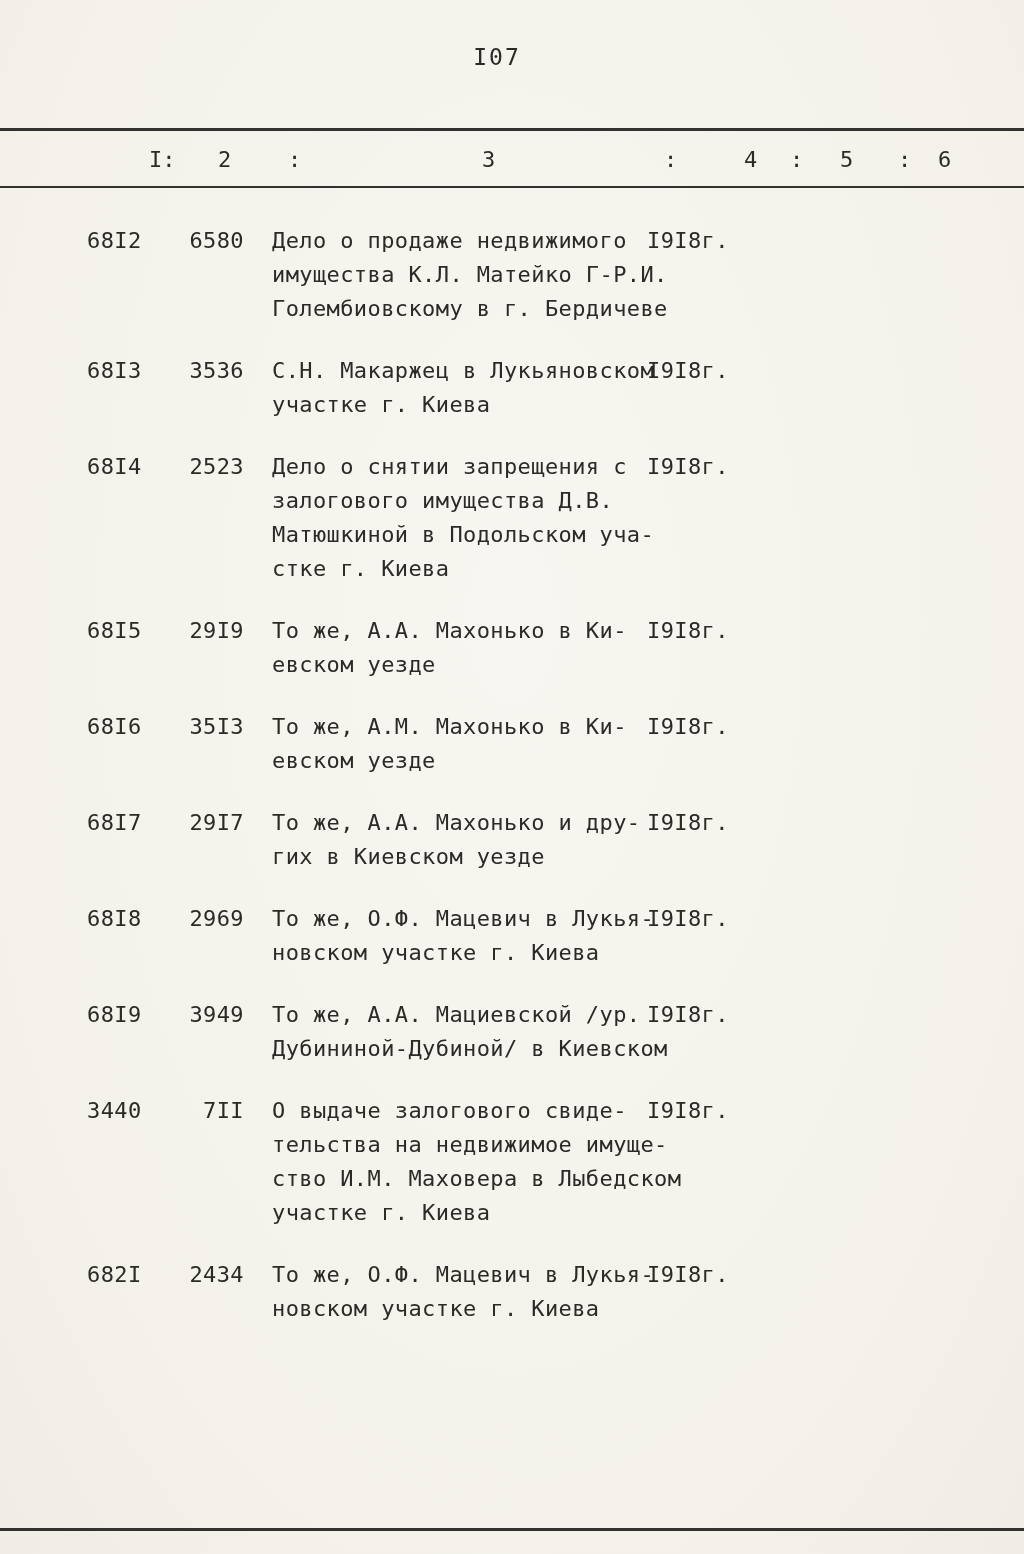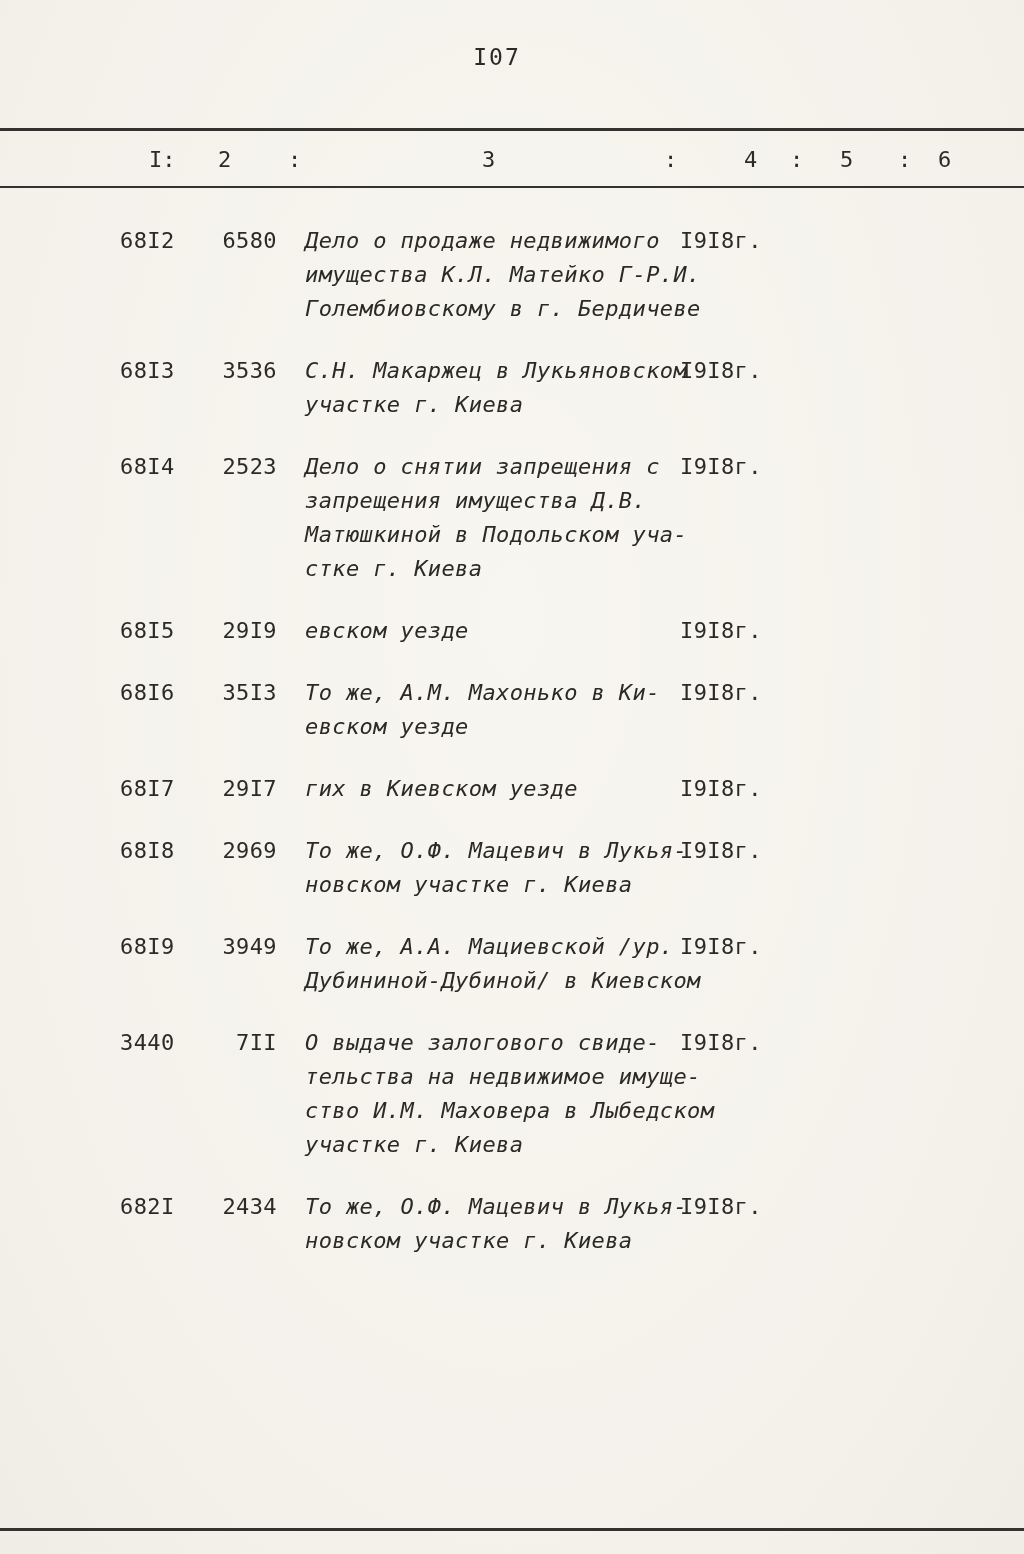--- a/index.html
+++ b/index.html
@@ -55,35 +55,35 @@
   .header-row .hcell:nth-child(7)  { left: 790px; }
   .header-row .hcell:nth-child(8)  { left: 840px; }
   .header-row .hcell:nth-child(9)  { left: 898px; }
   .header-row .hcell:nth-child(10) { left: 938px; }
 
   .entries {
     position: absolute;
     top: 224px;
     left: 0;
     right: 0;
-    padding-left: 120px;
+    padding-left: 87px;
     font-size: 22px;
     letter-spacing: 0.4px;
   }
   .entry {
     display: grid;
     grid-template-columns: 97px 60px 403px 1fr;
     line-height: 34px;
     margin-bottom: 28px;
   }
   .entry .c1 { text-align: left; }
   .entry .c2 { text-align: right; }
   .entry .c3 { padding-left: 28px; }
   .entry .c4 { text-align: left; }
-  .line { white-space: nowrap; font-style: italic; }
+  .line { white-space: nowrap; }
 </style>
 </head>
 <body>
 
 <div class="page">
 
   <div class="page-number">I07</div>
 
   <div class="rule rule-top"></div>
 
@@ -120,47 +120,49 @@
           <div class="line">С.Н. Макаржец в Лукьяновском</div>
           <div class="line">участке г. Киева</div>
         </div>
     <div class="c4">I9I8г.</div>
   </div>
       <div class="entry">
     <div class="c1">68I4</div>
     <div class="c2">2523</div>
     <div class="c3">
           <div class="line">Дело о снятии запрещения с</div>
-          <div class="line">запрещения имущества Д.В.</div>
+          <div class="line">залогового имущества Д.В.</div>
           <div class="line">Матюшкиной в Подольском уча-</div>
           <div class="line">стке г. Киева</div>
         </div>
     <div class="c4">I9I8г.</div>
   </div>
       <div class="entry">
     <div class="c1">68I5</div>
     <div class="c2">29I9</div>
     <div class="c3">
+          <div class="line">То же, А.А. Махонько в Ки-</div>
           <div class="line">евском уезде</div>
         </div>
     <div class="c4">I9I8г.</div>
   </div>
       <div class="entry">
     <div class="c1">68I6</div>
     <div class="c2">35I3</div>
     <div class="c3">
           <div class="line">То же, А.М. Махонько в Ки-</div>
           <div class="line">евском уезде</div>
         </div>
     <div class="c4">I9I8г.</div>
   </div>
       <div class="entry">
     <div class="c1">68I7</div>
     <div class="c2">29I7</div>
     <div class="c3">
+          <div class="line">То же, А.А. Махонько и дру-</div>
           <div class="line">гих в Киевском уезде</div>
         </div>
     <div class="c4">I9I8г.</div>
   </div>
       <div class="entry">
     <div class="c1">68I8</div>
     <div class="c2">2969</div>
     <div class="c3">
           <div class="line">То же, О.Ф. Мацевич в Лукья-</div>
           <div class="line">новском участке г. Киева</div>

